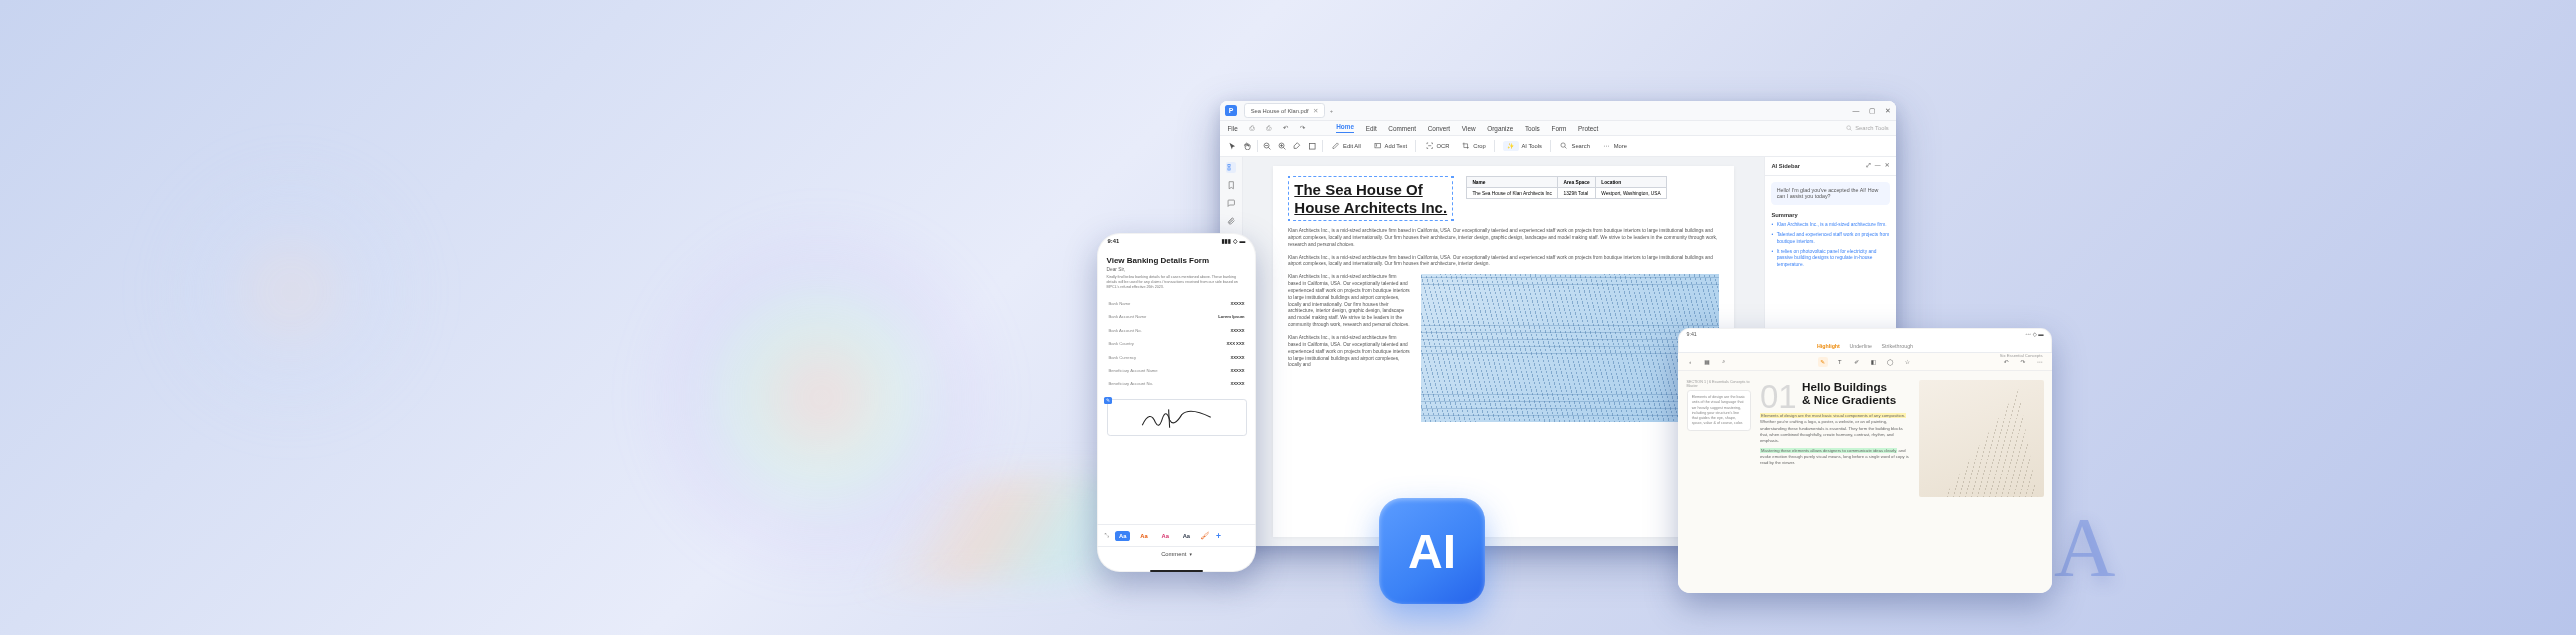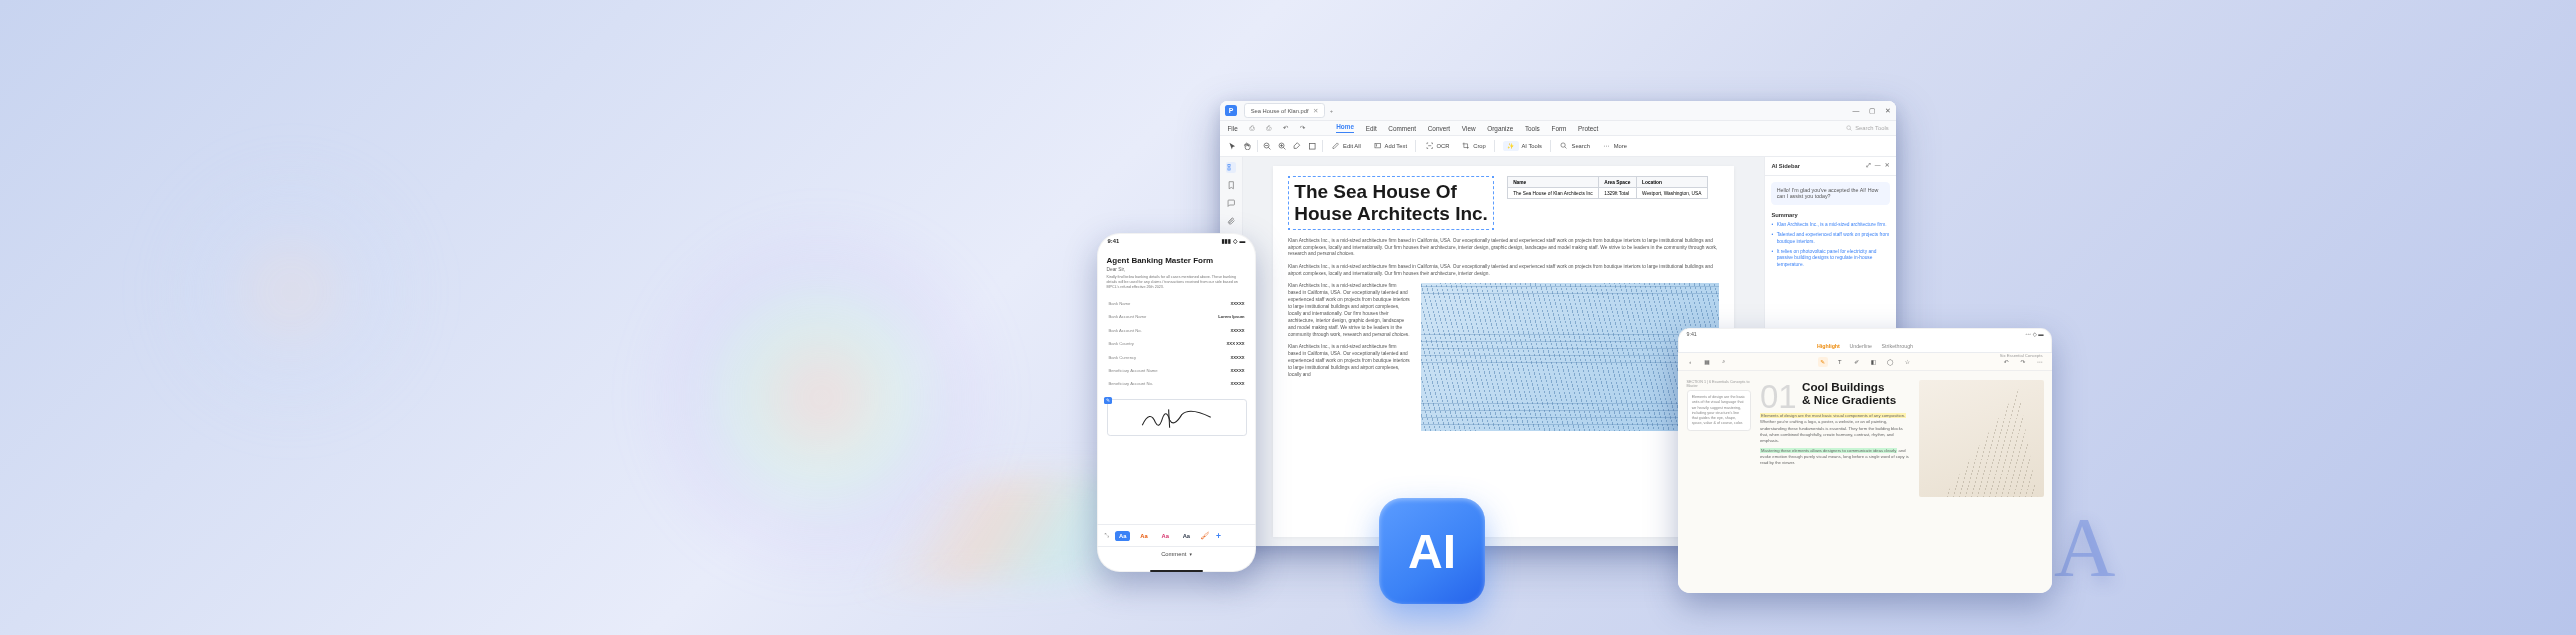--- a/index.html
+++ b/index.html
@@ -153,28 +153,29 @@
 }
 .doc-page {
   background: #fff;
   width: 461px;
   min-height: 371px;
   margin: 0 auto;
   padding: 10.6px 15px;
   box-shadow: 0 1.1px 4.2px rgba(0,0,0,0.06);
 }
 .doc-title {
-  font-size: 19px;
+  font-size: 15px;
   font-weight: 800;
   color: #1a1a1a;
   line-height: 1.15;
   border: 0.8px dashed #5b9cff;
   padding: 4.2px 5.3px;
   display: inline-block;
   position: relative;
+  text-decoration: underline;
 }
 .sel-handle { position: absolute; width: 4.2px; height: 4.2px; background: #5b9cff; border: 0.5px solid #fff; }
 .sel-handle.tl { top: -2.1px; left: -2.1px; }
 .sel-handle.tr { top: -2.1px; right: -2.1px; }
 .sel-handle.bl { bottom: -2.1px; left: -2.1px; }
 .sel-handle.br { bottom: -2.1px; right: -2.1px; }
 
 .doc-header-row { display: flex; gap: 12.7px; margin-bottom: 7.4px; align-items: flex-start; }
 .doc-table { border: 0.5px solid #d0d4db; border-collapse: collapse; font-size: 4.8px; }
 .doc-table th, .doc-table td { border: 0.5px solid #d0d4db; padding: 2.6px 5.3px; text-align: left; }
@@ -667,21 +668,21 @@
 <div class="phone">
   <div class="phone-status">
     <span>9:41</span>
     <div class="phone-status-icons">
       <span>▮▮▮</span>
       <span>◇</span>
       <span>▬</span>
     </div>
   </div>
   <div class="phone-content">
-    <div class="phone-title">Agent Banking Master Form</div>
+    <div class="phone-title">View Banking Details Form</div>
     <div class="phone-greeting">Dear Sir,</div>
     <div class="phone-intro">Kindly find below banking details for all cases mentioned above. These banking details will be used for any claims / transactions received from our side based on MPCL's refund effective 26th 2023.</div>
     <table class="phone-table">
       <tbody>
           <tr>
             <td>Bank Name</td>
             <td>XXXXX</td>
           </tr>
       <tr>
             <td>Bank Account Name</td>
@@ -762,21 +763,21 @@
   <div class="tablet-corner">Six Essential Concepts</div>
   <div class="tablet-body">
     <div class="tablet-col" style="flex:0 0 64px;">
       <div class="tablet-subhead">SECTION 1  |  6 Essentials Concepts to Master</div>
       <div class="tablet-sidebox">Elements of design are the basic units of the visual language that we heavily suggest mastering, including your structure's line that guides the eye, shape, space, value &amp; of course, color.</div>
     </div>
     <div class="tablet-col" style="flex:1.2;">
       <div style="display:flex;align-items:flex-start;gap:5.3px;">
         <div class="tablet-heading-num">01</div>
         <div class="tablet-heading">
-          <span>Cool Buildings</span><br>
+          <span>Hello Buildings</span><br>
           <span>&amp; Nice Gradients</span>
         </div>
       </div>
       <p class="tablet-para">
         <span class="hl-y">Elements of design are the most basic visual components of any composition.</span><span> Whether you're crafting a logo, a poster, a website, or an oil painting, understanding these fundamentals is essential. They form the building blocks that, when combined thoughtfully, create harmony, contrast, rhythm, and emphasis.</span>
       </p>
       <p class="tablet-para">
         <span class="hl-g">Mastering these elements allows designers to communicate ideas clearly</span><span> and evoke emotion through purely visual means, long before a single word of copy is read by the viewer.</span>
       </p>
     </div>

